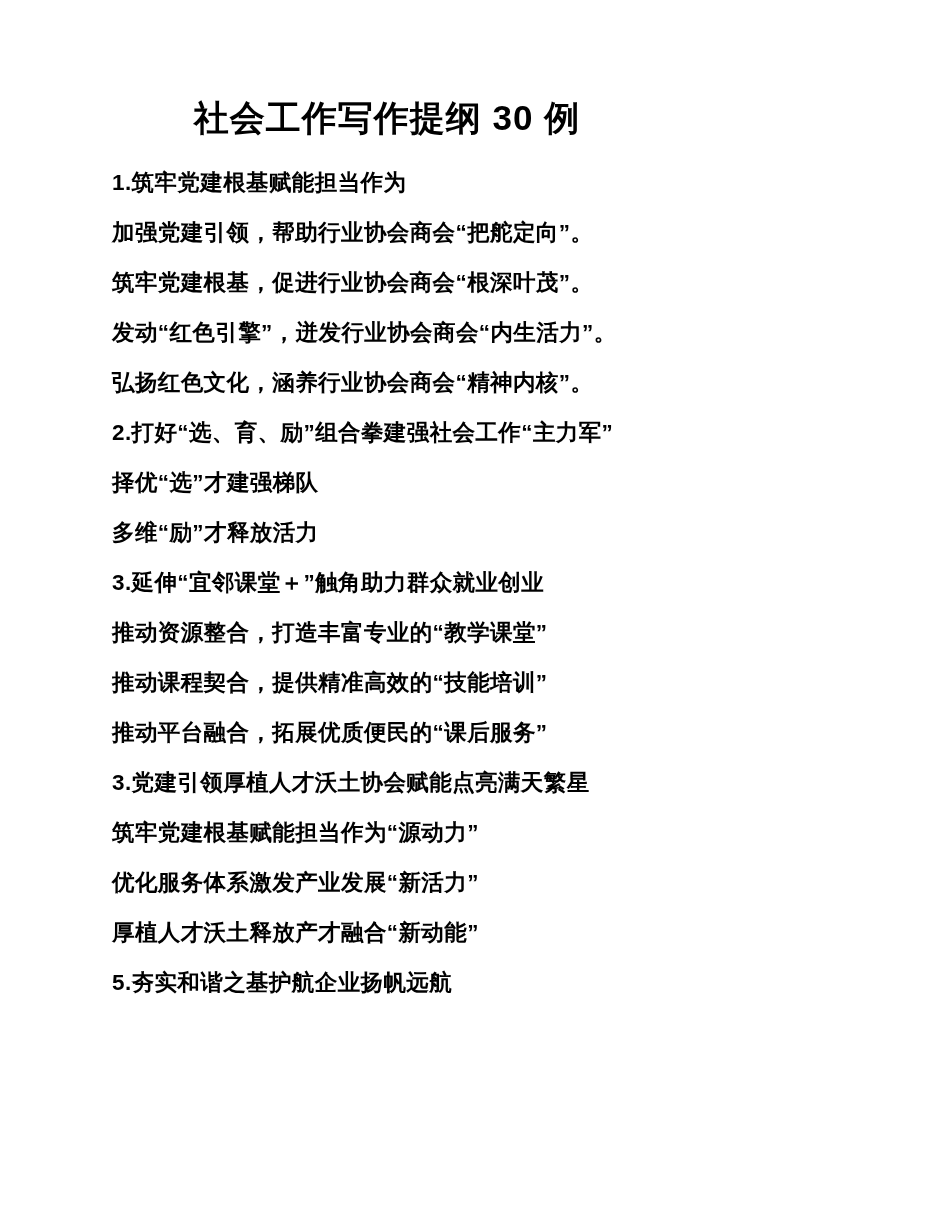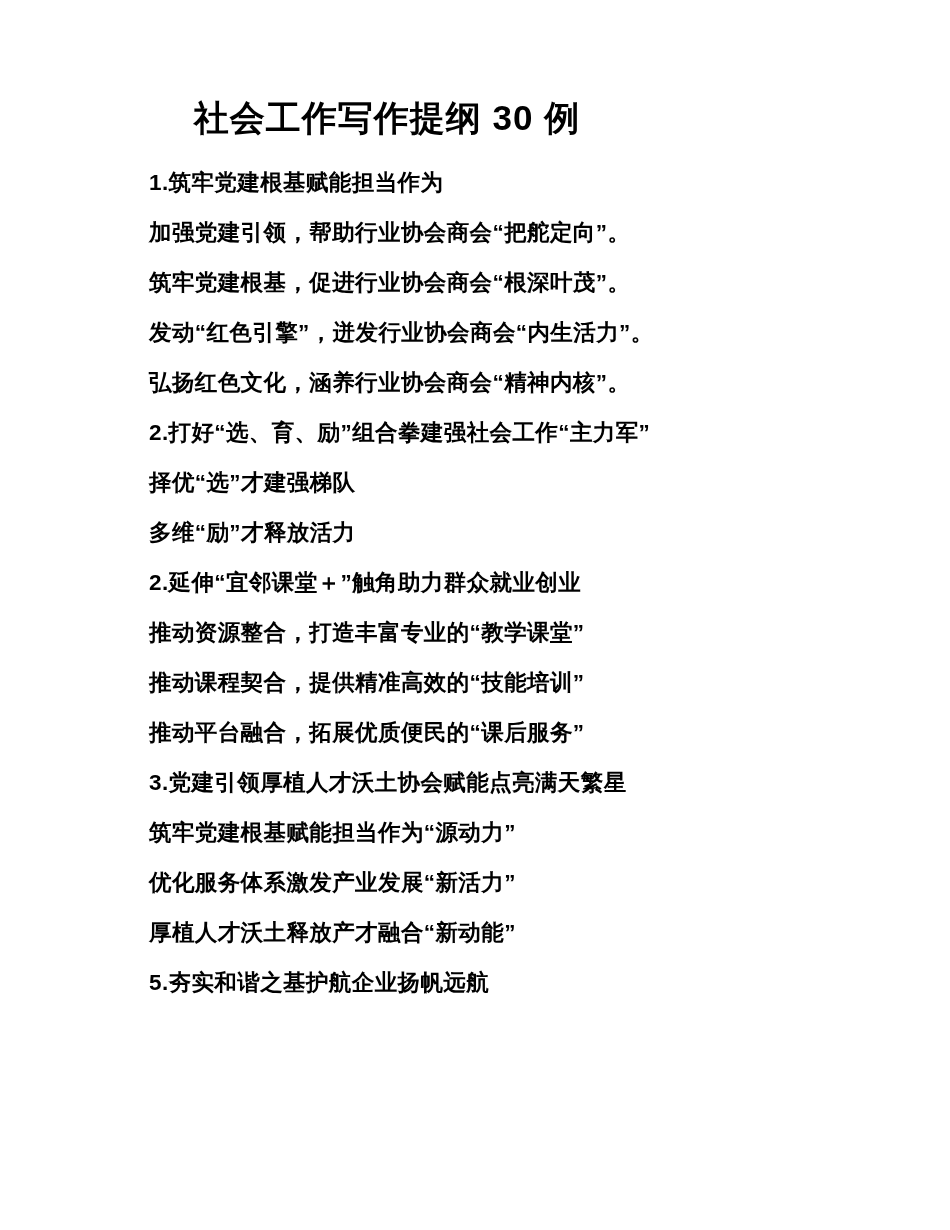--- a/index.html
+++ b/index.html
@@ -33,21 +33,20 @@
   }
   .body-block {
     font-size: 0;
   }
   .line {
     font-size: 22.5px;
     line-height: 50px;
     letter-spacing: 0.4px;
     white-space: pre-wrap;
     word-break: break-all;
-    margin-left: 37px;
   }
   .line.heading {
     font-weight: bold;
   }
   .line.sub {
     font-weight: bold;
   }
 </style>
 </head>
 <body>
@@ -58,21 +57,21 @@
 
   <div class="body-block">
     <div class="line heading">1.筑牢党建根基赋能担当作为</div>
     <div class="line sub">加强党建引领，帮助行业协会商会“把舵定向”。</div>
     <div class="line sub">筑牢党建根基，促进行业协会商会“根深叶茂”。</div>
     <div class="line sub">发动“红色引擎”，迸发行业协会商会“内生活力”。</div>
     <div class="line sub">弘扬红色文化，涵养行业协会商会“精神内核”。</div>
     <div class="line heading">2.打好“选、育、励”组合拳建强社会工作“主力军”</div>
     <div class="line sub">择优“选”才建强梯队</div>
     <div class="line sub">多维“励”才释放活力</div>
-    <div class="line heading">2.延伸“宜邻课堂＋”触角助力群众就业创业</div>
+    <div class="line heading">3.延伸“宜邻课堂＋”触角助力群众就业创业</div>
     <div class="line sub">推动资源整合，打造丰富专业的“教学课堂”</div>
     <div class="line sub">推动课程契合，提供精准高效的“技能培训”</div>
     <div class="line sub">推动平台融合，拓展优质便民的“课后服务”</div>
     <div class="line heading">3.党建引领厚植人才沃土协会赋能点亮满天繁星</div>
     <div class="line sub">筑牢党建根基赋能担当作为“源动力”</div>
     <div class="line sub">优化服务体系激发产业发展“新活力”</div>
     <div class="line sub">厚植人才沃土释放产才融合“新动能”</div>
     <div class="line heading">5.夯实和谐之基护航企业扬帆远航</div>
   </div>
 

